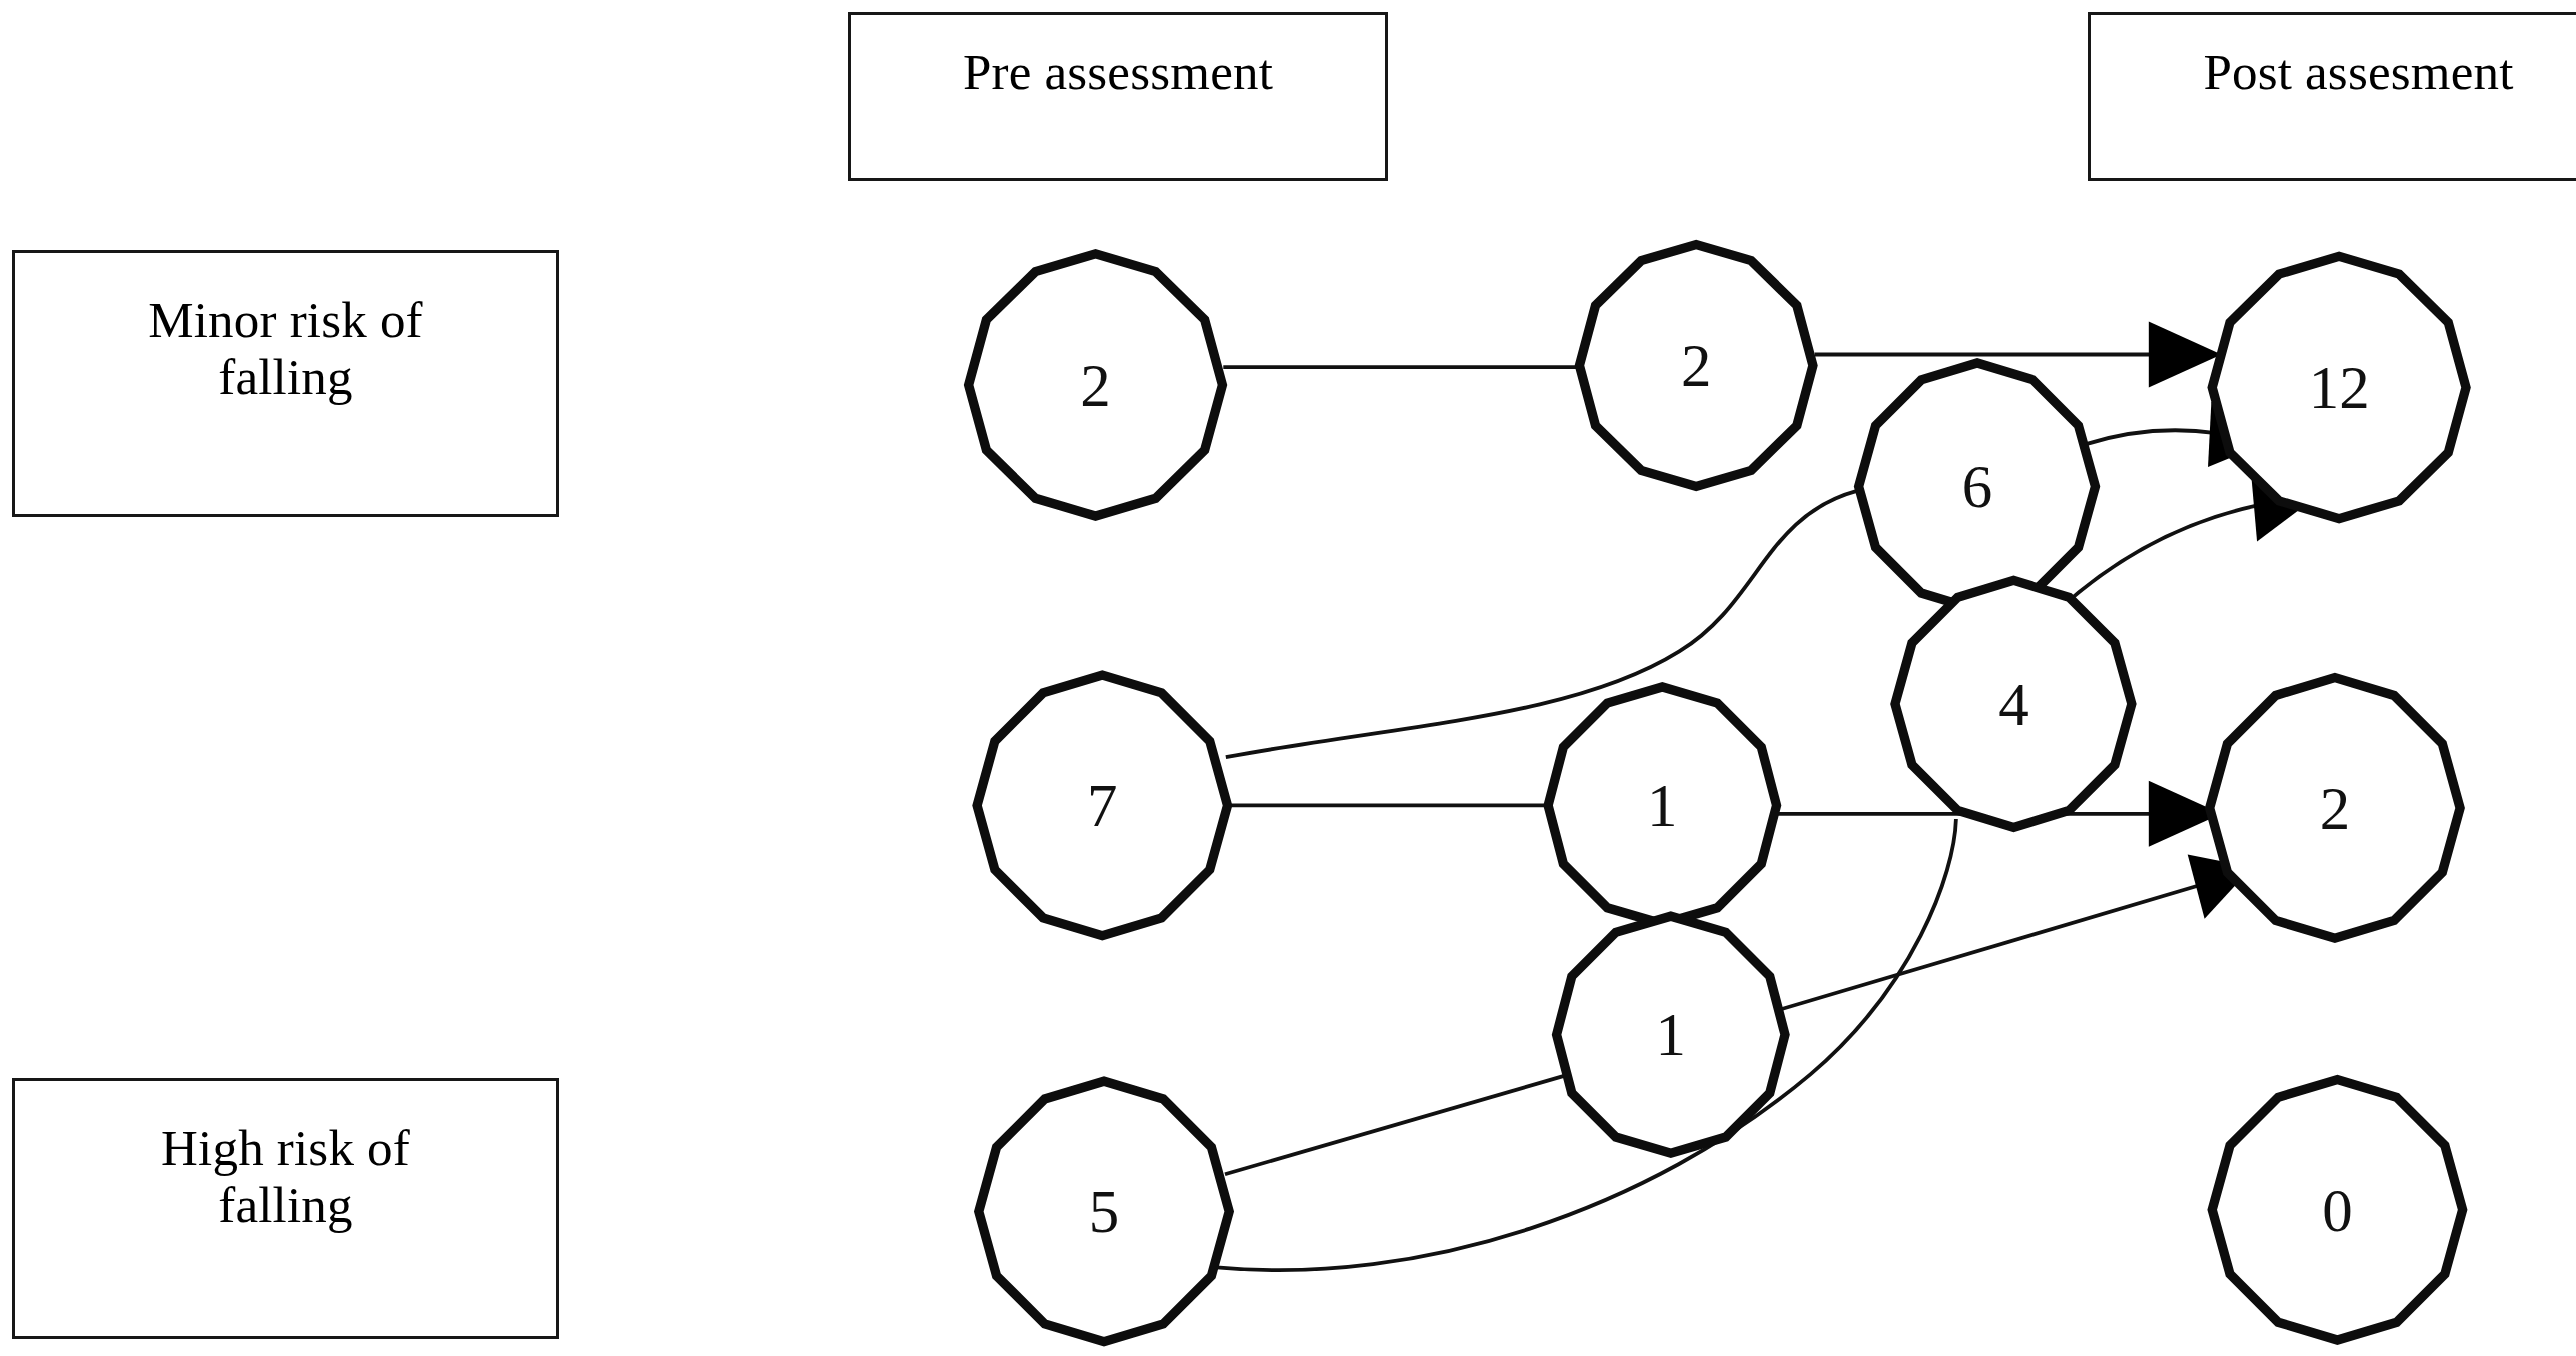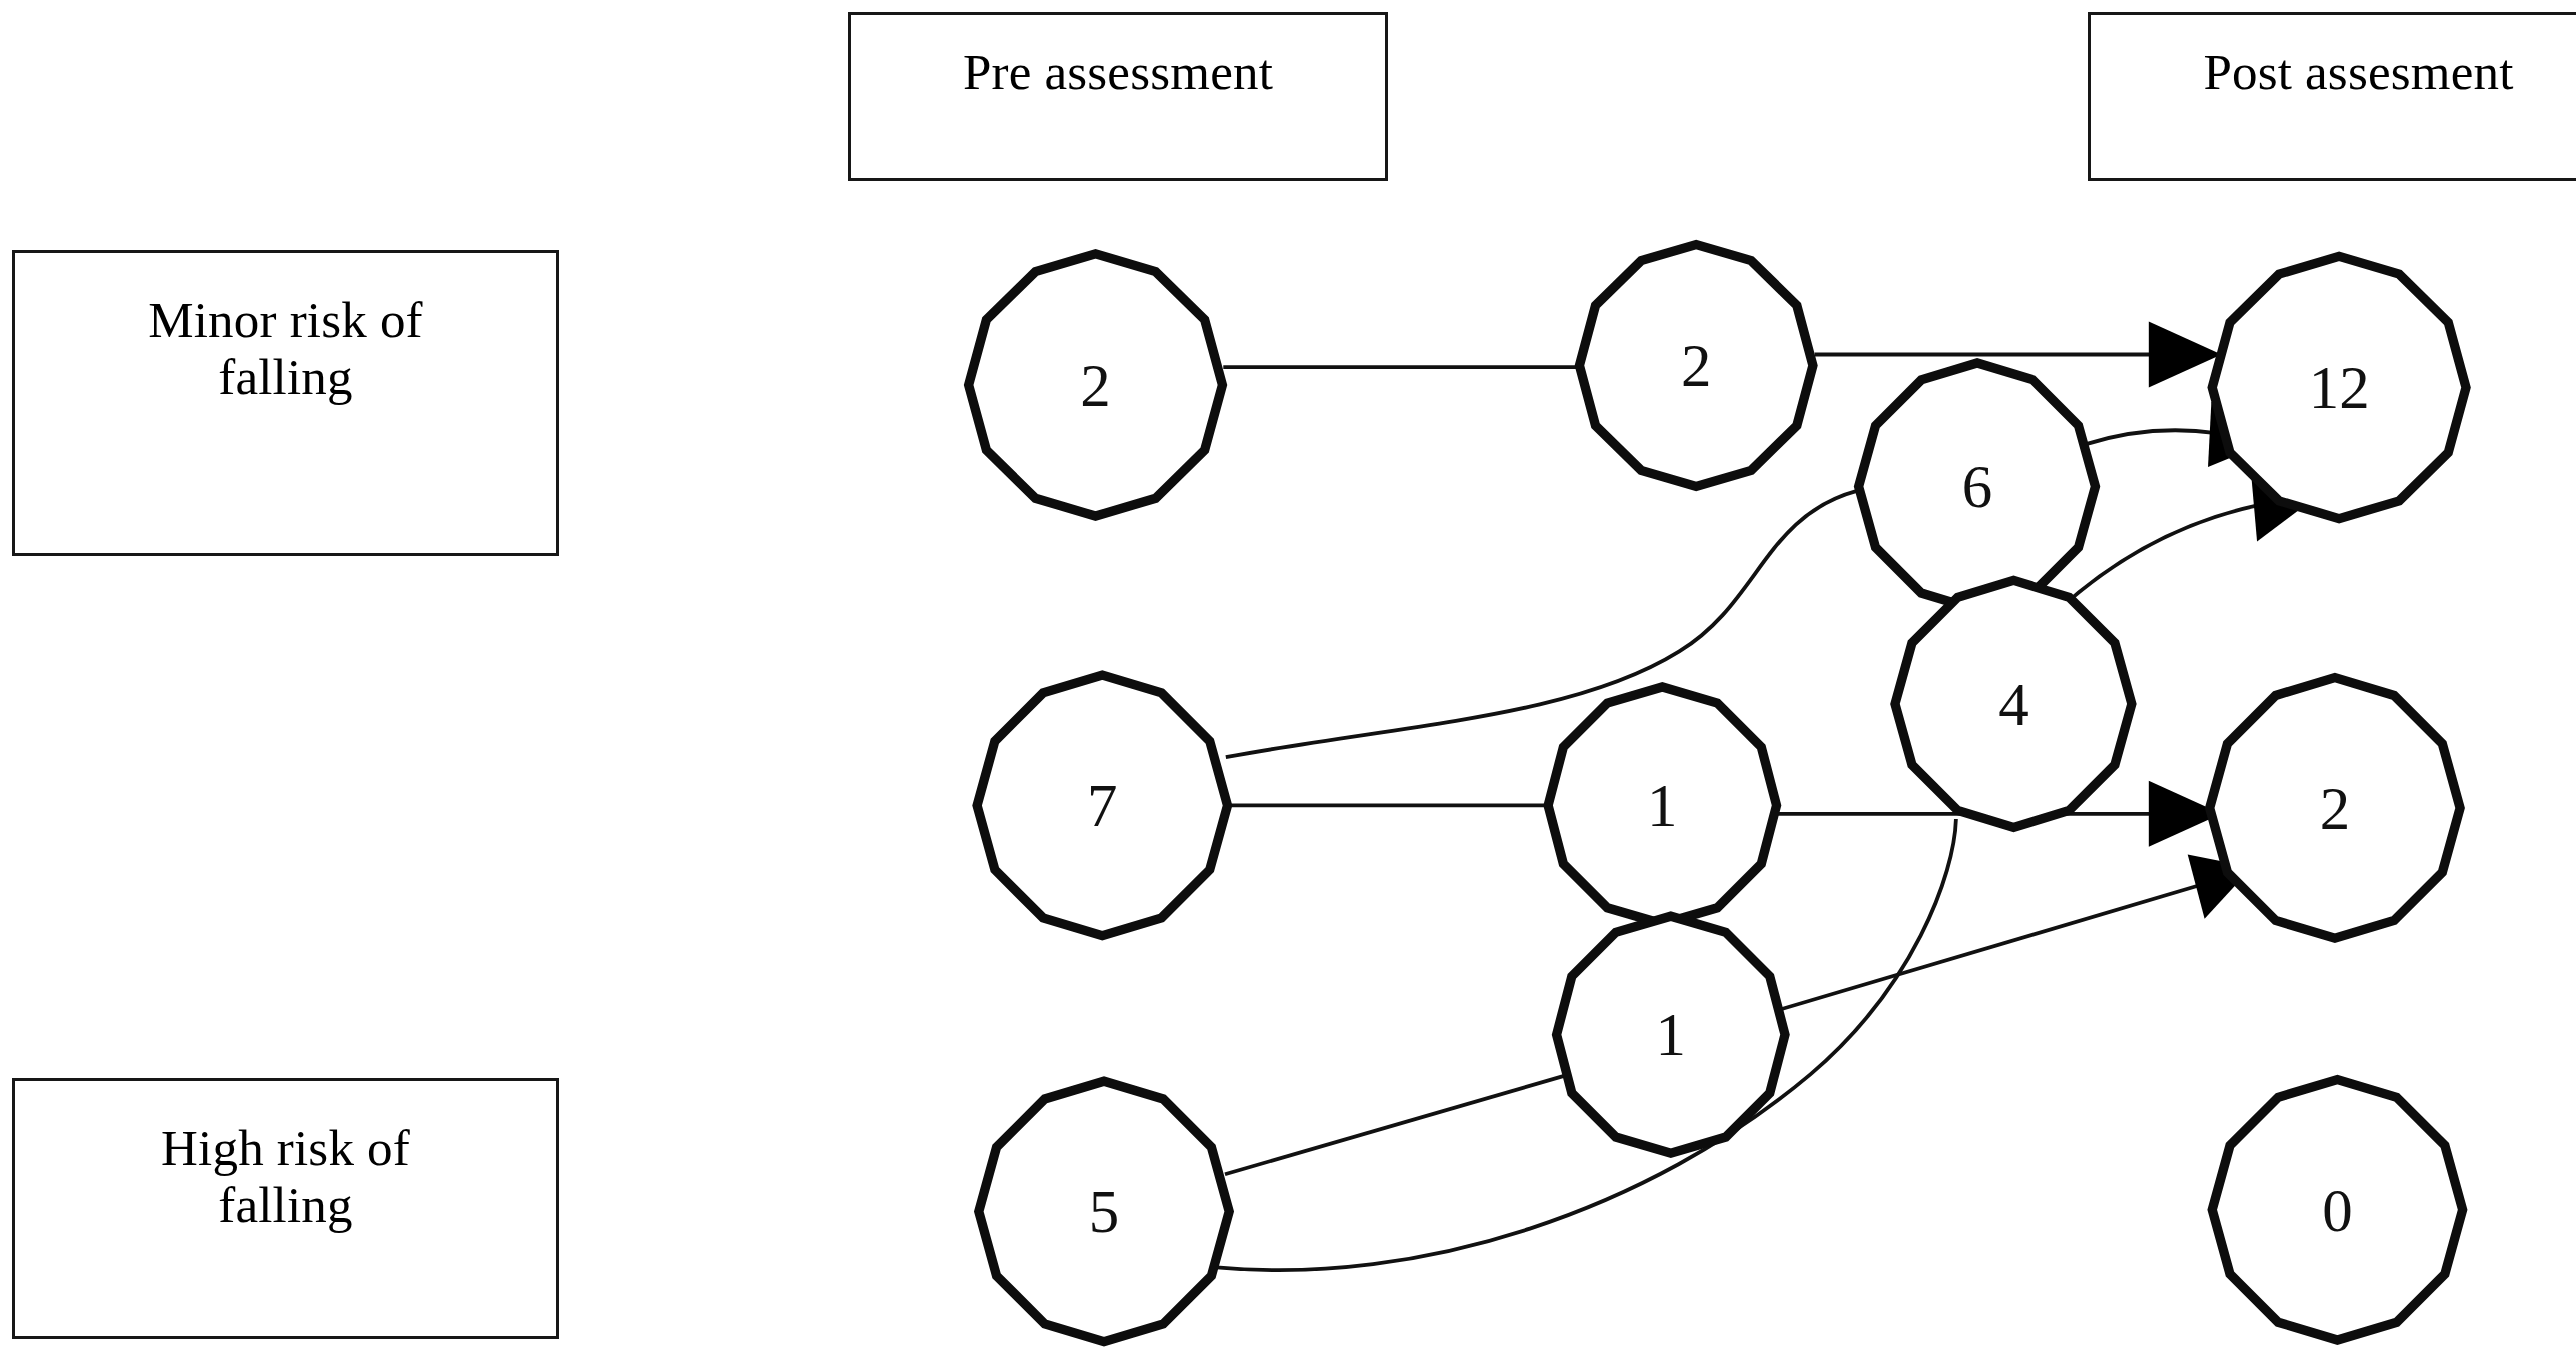--- a/index.html
+++ b/index.html
@@ -31,21 +31,21 @@
     font-size:51px;
     letter-spacing:0.2px;
     white-space:pre-line;
   }
 
   #box-pre   {left:848px; top:12px;   width:540px;  height:169px;}
   #box-pre   .captext{padding-top:29px;}
   #box-post  {left:2088px; top:12px;   width:541px;  height:169px;}
   #box-post  .captext{padding-top:29px;}
 
-  #box-minor {left:12px;   top:250px;  width:547px;  height:306px;}
+  #box-minor {left:12px;   top:250px;  width:547px;  height:267px;}
   #box-minor .captext{padding-top:39px;}
   #box-risk  {left:12px;   top:682px;  width:547px;  height:264px;}
   #box-risk  .captext{padding-top:39px;}
   #box-high  {left:12px;   top:1078px; width:547px;  height:261px;}
   #box-high  .captext{padding-top:39px;}
 
   
   #diagram{position:absolute;left:0;top:0;width:2576px;height:1357px;}
   .node-poly{fill:#ffffff;stroke:#0d0d0d;stroke-width:11;stroke-linejoin:miter;}
   .node-label{

